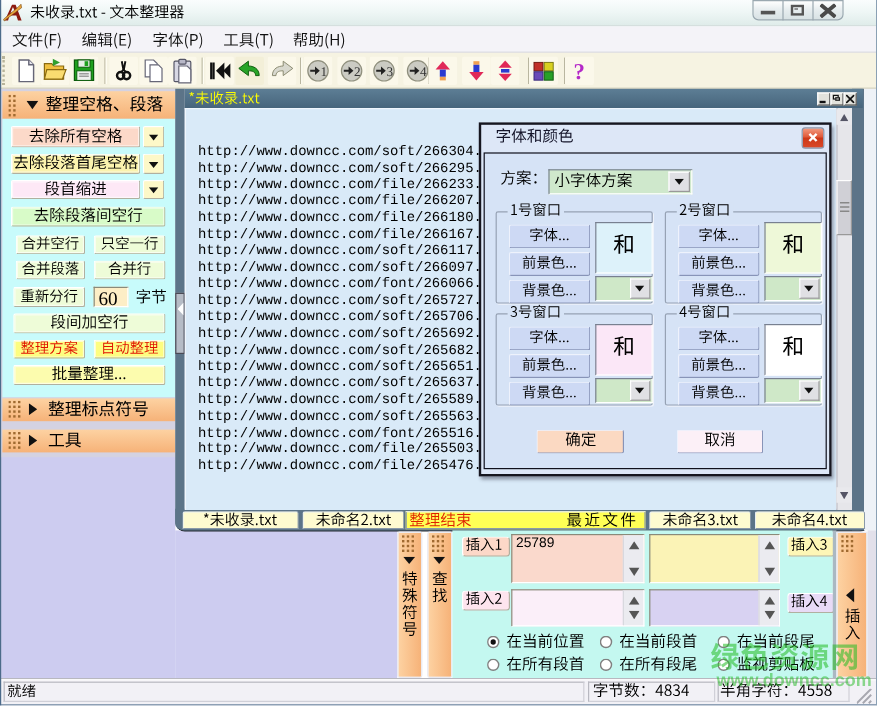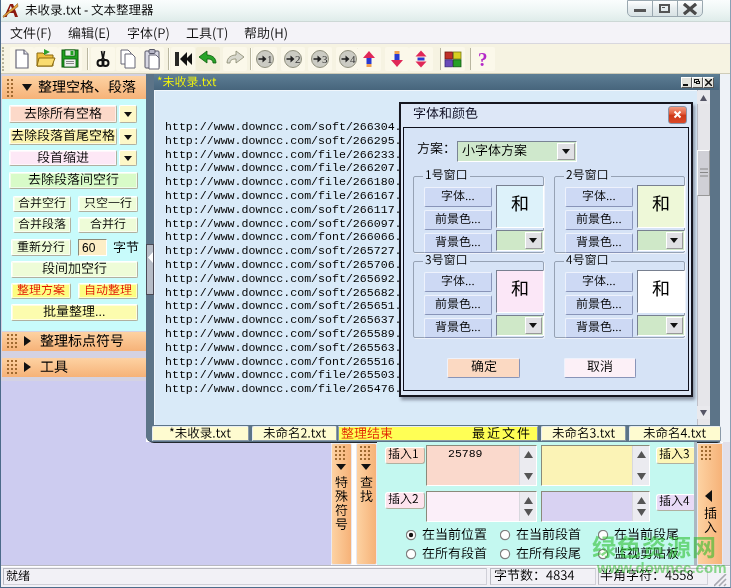--- a/index.html
+++ b/index.html
@@ -266,21 +266,21 @@
   </svg>
 <div style="position:absolute;left:78px;top:217px;width:60px;height:16px;background:#eefcd8;border:1px solid #b0b0a0;border-top-color:#fff;border-left-color:#fff;border-radius:2px;box-shadow:inset 0 0 0 1px rgba(255,255,255,0.6)"></div>
 <svg style="position:absolute;left:90.0px;top:218.0px;overflow:visible;" width="37" height="14" viewBox="0 0 37 14">
     <path d="M6.2 -0C5 1.8 2.8 3.5 0.5 4.4C0.7 4.6 0.9 4.9 1.1 5.1C1.7 4.8 2.4 4.5 3 4.1V4.7H9V3.9H3.2C4.3 3.3 5.3 2.4 6.1 1.5C7.5 3 9.1 4.1 11 5C11.1 4.7 11.4 4.4 11.6 4.3C9.6 3.4 7.9 2.4 6.5 0.9L6.9 0.3ZM2.4 6.2V11H3.2V10.3H8.9V11H9.8V6.2ZM3.2 9.5V6.9H8.9V9.5Z M14.6 0.3C15.2 1 15.7 1.9 15.9 2.5L16.7 2.1C16.5 1.5 15.9 0.7 15.4 0ZM19.8 3.3V6H16.3V5.7V3.3ZM20.5 -0C20.2 0.7 19.8 1.8 19.4 2.5H13.1V3.3H15.5V5.6V6H12.6V6.8H15.4C15.2 8.1 14.6 9.5 12.7 10.5C12.8 10.6 13.1 10.9 13.2 11.1C15.5 10 16.1 8.4 16.2 6.8H19.8V11H20.6V6.8H23.4V6H20.6V3.3H23V2.5H20.2C20.6 1.8 21 1 21.4 0.3Z M29.2 0.7V1.5H35.1V0.7ZM27.2 0C26.6 0.9 25.4 2 24.4 2.6C24.6 2.8 24.8 3.1 24.9 3.3C26 2.5 27.2 1.4 28 0.3ZM28.7 4.1V4.8H32.8V9.9C32.8 10.2 32.7 10.2 32.5 10.2C32.3 10.2 31.5 10.2 30.6 10.2C30.7 10.4 30.8 10.8 30.8 11C32 11 32.7 11 33.1 10.9C33.5 10.7 33.6 10.5 33.6 10V4.8H35.4V4.1ZM27.7 2.6C26.9 4 25.6 5.4 24.3 6.2C24.5 6.4 24.8 6.7 24.9 6.9C25.4 6.5 25.8 6.1 26.3 5.6V11.1H27.1V4.7C27.6 4.1 28.1 3.5 28.5 2.9Z" fill="#000"></path>
   </svg>
 <div style="position:absolute;left:11px;top:239px;width:60px;height:17px;background:#eefcd8;border:1px solid #b0b0a0;border-top-color:#fff;border-left-color:#fff;border-radius:2px;box-shadow:inset 0 0 0 1px rgba(255,255,255,0.6)"></div>
 <svg style="position:absolute;left:17.0px;top:240.5px;overflow:visible;" width="49" height="14" viewBox="0 0 49 14">
     <path d="M1.9 3.6V7.3H5.6V8.2H1.5V8.9H5.6V10H0.6V10.6H11.4V10H6.4V8.9H10.6V8.2H6.4V7.3H10.2V3.6H6.4V2.8H11.3V2.1H6.4V1.2C7.8 1.1 9.1 0.9 10.1 0.7L9.7 0.1C7.8 0.4 4.4 0.7 1.6 0.7C1.7 0.9 1.8 1.2 1.8 1.4C3 1.4 4.3 1.3 5.6 1.2V2.1H0.7V2.8H5.6V3.6ZM2.7 5.7H5.6V6.7H2.7ZM6.4 5.7H9.4V6.7H6.4ZM2.7 4.2H5.6V5.2H2.7ZM6.4 4.2H9.4V5.2H6.4Z M13.6 2.2C13.8 2.8 14 3.5 14 4L14.7 3.8C14.7 3.3 14.5 2.6 14.2 2.1ZM16.3 7.5C16.7 8.1 17.1 8.9 17.3 9.4L17.9 9.1C17.7 8.6 17.3 7.8 16.9 7.2ZM13.7 7.2C13.4 8 13 8.7 12.5 9.3C12.7 9.4 13 9.6 13.1 9.7C13.6 9.1 14.1 8.2 14.3 7.4ZM18.6 1.2V5.3C18.6 6.9 18.5 9 17.5 10.4C17.7 10.5 18 10.8 18.1 10.9C19.2 9.3 19.4 7 19.4 5.3V4.8H21.3V11H22.1V4.8H23.5V4.1H19.4V1.7C20.7 1.5 22.1 1.2 23.1 0.9L22.4 0.3C21.6 0.6 20 1 18.6 1.2ZM14.6 0.2C14.8 0.5 15 0.9 15.2 1.3H12.8V2H18V1.3H16C15.9 0.9 15.6 0.4 15.3 -0ZM16.6 2.1C16.4 2.6 16.2 3.5 15.9 4H12.6V4.7H15.1V6H12.6V6.8H15.1V9.9C15.1 10 15 10.1 14.9 10.1C14.8 10.1 14.4 10.1 14 10.1C14.1 10.3 14.2 10.6 14.2 10.8C14.8 10.8 15.2 10.8 15.5 10.6C15.7 10.5 15.8 10.3 15.8 9.9V6.8H18.1V6H15.8V4.7H18.2V4H16.6C16.9 3.5 17.1 2.8 17.3 2.2Z M27.9 0.3C27.2 2.1 26 3.8 24.6 4.8C24.8 5 25.1 5.3 25.2 5.4C26.7 4.3 28 2.5 28.8 0.5ZM32 0.3 31.3 0.6C32.1 2.3 33.6 4.3 34.9 5.3C35 5.1 35.3 4.8 35.5 4.7C34.3 3.7 32.8 1.9 32 0.3ZM26.2 4.6V5.4H28.6C28.3 7.5 27.6 9.4 24.8 10.4C25 10.5 25.2 10.8 25.3 11.1C28.3 10 29.1 7.8 29.4 5.4H32.9C32.7 8.5 32.5 9.7 32.2 10C32.1 10.1 32 10.1 31.7 10.1C31.4 10.1 30.7 10.1 29.9 10.1C30 10.3 30.1 10.6 30.1 10.9C30.9 10.9 31.6 10.9 32 10.9C32.4 10.9 32.7 10.8 32.9 10.5C33.4 10 33.5 8.7 33.7 5C33.7 4.9 33.7 4.6 33.7 4.6Z M41.2 0.7V1.5H47.1V0.7ZM39.2 0C38.6 0.9 37.4 2 36.4 2.6C36.6 2.8 36.8 3.1 36.9 3.3C38 2.5 39.2 1.4 40 0.3ZM40.7 4.1V4.8H44.8V9.9C44.8 10.2 44.7 10.2 44.5 10.2C44.3 10.2 43.5 10.2 42.6 10.2C42.7 10.4 42.8 10.8 42.8 11C44 11 44.7 11 45.1 10.9C45.5 10.7 45.6 10.5 45.6 10V4.8H47.4V4.1ZM39.7 2.6C38.9 4 37.6 5.4 36.3 6.2C36.5 6.4 36.8 6.7 36.9 6.9C37.4 6.5 37.8 6.1 38.3 5.6V11.1H39.1V4.7C39.6 4.1 40.1 3.5 40.5 2.9Z" fill="#000"></path>
   </svg>
 <div style="position:absolute;left:78px;top:239px;width:29px;height:17px;background:#fdeec6;border:1px solid #8a8a7a;border-bottom-color:#fff;border-right-color:#fff"></div>
-<div style="position:absolute;left:82px;top:241px;width:20px;height:13px;font-family:Liberation Sans, sans-serif;font-size:12px;color:#000">60</div>
+<div style="position:absolute;left:82px;top:241px;width:20px;height:13px;font-family:Liberation Serif, serif;font-size:16px;color:#000">60</div>
 <svg style="position:absolute;left:113px;top:241px;overflow:visible;" width="27" height="15" viewBox="0 0 27 15">
     <path d="M6 6.2V7H0.9V7.9H6V10.8C6 11 6 11.1 5.7 11.1C5.5 11.1 4.7 11.1 3.8 11.1C4 11.3 4.1 11.7 4.2 11.9C5.3 11.9 6 11.9 6.4 11.8C6.8 11.6 7 11.4 7 10.8V7.9H12.1V7H7V6.5C8.1 5.9 9.3 5 10.1 4.2L9.5 3.7L9.3 3.8H3V4.6H8.4C7.8 5.2 6.9 5.8 6 6.2ZM5.6 0.2C5.8 0.6 6.1 1 6.3 1.4H1.1V4H1.9V2.2H11V4H11.9V1.4H7.3C7.1 1 6.7 0.4 6.4 -0.1Z M14.3 4.6V5.4H17.7V11.9H18.7V5.4H23.1V9C23.1 9.2 23 9.2 22.8 9.2C22.5 9.3 21.6 9.3 20.6 9.2C20.8 9.5 20.9 9.9 20.9 10.1C22.2 10.1 23 10.1 23.4 10C23.9 9.8 24 9.5 24 9V4.6ZM21.3 0V1.5H17.7V0H16.8V1.5H13.7V2.4H16.8V3.9H17.7V2.4H21.3V3.9H22.2V2.4H25.3V1.5H22.2V0Z" fill="#000"></path>
   </svg>
 <div style="position:absolute;left:11px;top:261px;width:127px;height:17px;background:#eefcd8;border:1px solid #b0b0a0;border-top-color:#fff;border-left-color:#fff;border-radius:2px;box-shadow:inset 0 0 0 1px rgba(255,255,255,0.6)"></div>
 <svg style="position:absolute;left:42.0px;top:262.0px;overflow:visible;" width="66" height="15" viewBox="0 0 66 15">
     <path d="M10.6 0.5 9.8 0.5H7.8L7 0.5V2.1C7 3 6.8 4.2 5.5 5.1C5.7 5.2 6 5.5 6.1 5.6C7.6 4.7 7.8 3.2 7.8 2.1V1.3H9.8V3.8C9.8 4.7 9.9 5 10.7 5C10.9 5 11.6 5 11.8 5C12 5 12.2 5 12.4 4.9C12.4 4.7 12.3 4.4 12.3 4.2C12.2 4.3 11.9 4.3 11.7 4.3C11.6 4.3 10.9 4.3 10.8 4.3C10.6 4.3 10.6 4.2 10.6 3.8ZM6.1 5.9V6.7H6.9L6.5 6.8C6.9 7.9 7.5 8.9 8.3 9.7C7.4 10.5 6.3 11 5.1 11.2C5.3 11.4 5.5 11.8 5.6 12C6.8 11.6 8 11.1 8.9 10.3C9.8 11 10.8 11.6 11.9 11.9C12 11.7 12.3 11.3 12.5 11.2C11.3 10.9 10.3 10.4 9.5 9.8C10.4 8.8 11.1 7.6 11.5 6.1L10.9 5.9L10.8 5.9ZM7.3 6.7H10.4C10.1 7.7 9.6 8.5 8.9 9.2C8.2 8.5 7.6 7.7 7.3 6.7ZM1.6 1.2V8.8L0.5 8.9L0.6 9.8L1.6 9.6V11.8H2.4V9.5L5.6 8.9L5.6 8.2L2.4 8.7V6.7H5.4V5.9H2.4V4H5.4V3.2H2.4V1.7C3.6 1.4 4.8 1 5.7 0.6L5 -0C4.2 0.4 2.8 0.9 1.6 1.2Z M14.2 2.9V11.9H15.1V2.9ZM14.4 0.6C15 1.2 15.7 2 16 2.5L16.7 2C16.4 1.5 15.7 0.7 15.1 0.2ZM17.9 7H21.1V8.9H17.9ZM17.9 4.5H21.1V6.3H17.9ZM17.1 3.8V9.6H21.9V3.8ZM17.6 0.8V1.6H23.9V10.8C23.9 11 23.9 11.1 23.7 11.1C23.5 11.1 23 11.1 22.4 11.1C22.5 11.3 22.7 11.7 22.7 11.9C23.5 11.9 24 11.9 24.4 11.7C24.7 11.6 24.8 11.3 24.8 10.8V0.8Z M33.5 1.7V11.8H34.3V10.8H37V11.7H37.8V1.7ZM34.3 9.9V2.5H37V9.9ZM28.6 0.2 28.6 2.5H26.7V3.4H28.6C28.5 6.7 28.1 9.6 26.4 11.4C26.6 11.5 26.9 11.8 27.1 11.9C28.8 10 29.3 6.9 29.4 3.4H31.5C31.4 8.5 31.3 10.3 31 10.7C30.9 10.8 30.7 10.9 30.6 10.9C30.3 10.9 29.7 10.9 29.1 10.8C29.3 11.1 29.4 11.4 29.4 11.7C30 11.7 30.6 11.7 30.9 11.7C31.3 11.7 31.5 11.6 31.7 11.2C32.1 10.7 32.2 8.8 32.3 3C32.3 2.8 32.3 2.5 32.3 2.5H29.4L29.5 0.2Z M46.4 3.9C47.7 4.6 49.5 5.6 50.3 6.2L50.9 5.6C50 5 48.2 4 46.9 3.3ZM44 3.2C43 4.1 41.7 5 40.1 5.6L40.7 6.4C42.2 5.7 43.6 4.7 44.6 3.8ZM40 10.7V11.5H51V10.7H45.9V7.3H49.7V6.5H41.3V7.3H45V10.7ZM44.6 0.2C44.8 0.6 45 1.2 45.2 1.6H40V4.5H40.9V2.4H50.1V4.2H51V1.6H46.3C46.1 1.1 45.7 0.5 45.5 -0.1Z M57.6 0.8V1.7H64V0.8ZM55.5 0C54.8 1 53.6 2.1 52.5 2.9C52.6 3 52.9 3.4 53 3.5C54.1 2.7 55.5 1.5 56.3 0.4ZM57.1 4.4V5.2H61.5V10.8C61.5 11 61.4 11.1 61.2 11.1C61 11.1 60.1 11.1 59.1 11.1C59.2 11.3 59.4 11.7 59.4 11.9C60.7 11.9 61.4 11.9 61.8 11.8C62.3 11.6 62.4 11.3 62.4 10.8V5.2H64.4V4.4ZM56 2.8C55.1 4.3 53.7 5.8 52.3 6.8C52.5 6.9 52.8 7.3 53 7.5C53.5 7.1 54 6.6 54.5 6V12H55.4V5.1C55.9 4.5 56.4 3.8 56.8 3.1Z" fill="#000"></path>
   </svg>
 <div style="position:absolute;left:11px;top:283px;width:60px;height:16px;background:#fdfd80;border:1px solid #b0b0a0;border-top-color:#fff;border-left-color:#fff;border-radius:2px;box-shadow:inset 0 0 0 1px rgba(255,255,255,0.6)"></div>
 <svg style="position:absolute;left:17.0px;top:284.0px;overflow:visible;" width="49" height="14" viewBox="0 0 49 14">
     <path d="M2.6 8V10H0.6V10.7H11.5V10H6.4V8.9H9.9V8.3H6.4V7.3H10.7V6.6H1.4V7.3H5.6V10H3.4V8ZM1.1 2.1V4.1H2.9C2.3 4.8 1.3 5.5 0.5 5.8C0.6 5.9 0.9 6.2 1 6.3C1.7 6 2.5 5.4 3.1 4.7V6.3H3.8V4.7C4.4 5 5.1 5.4 5.5 5.7L5.8 5.2C5.5 4.9 4.7 4.5 4.2 4.2L3.8 4.6V4.1H5.8V2.1H3.8V1.4H6.2V0.8H3.8V0H3.1V0.8H0.7V1.4H3.1V2.1ZM1.7 2.6H3.1V3.6H1.7ZM3.8 2.6H5.1V3.6H3.8ZM7.7 2.1H9.9C9.6 2.8 9.3 3.5 8.8 4C8.3 3.4 7.9 2.7 7.7 2.1ZM7.7 0C7.4 1.2 6.8 2.4 6 3.1C6.1 3.2 6.4 3.5 6.5 3.7C6.8 3.4 7 3.1 7.3 2.7C7.5 3.3 7.9 3.9 8.4 4.5C7.7 5.1 6.9 5.5 6 5.8C6.1 5.9 6.4 6.2 6.4 6.4C7.4 6 8.2 5.6 8.8 5C9.4 5.6 10.2 6.1 11.1 6.4C11.1 6.2 11.4 5.9 11.5 5.8C10.6 5.5 9.9 5 9.3 4.5C9.9 3.9 10.4 3 10.6 2.1H11.4V1.4H8C8.2 1 8.3 0.6 8.4 0.2Z M17.6 3.6H19.6V5.2H17.6ZM20.3 3.6H22.2V5.2H20.3ZM17.6 1.3H19.6V2.9H17.6ZM20.3 1.3H22.2V2.9H20.3ZM15.8 9.9V10.6H23.6V9.9H20.3V8.1H23.2V7.4H20.3V5.9H23V0.6H16.9V5.9H19.5V7.4H16.7V8.1H19.5V9.9ZM12.4 8.9 12.6 9.8C13.7 9.4 15.1 8.9 16.4 8.5L16.2 7.7L14.9 8.2V5.1H16.1V4.3H14.9V1.6H16.3V0.9H12.6V1.6H14.1V4.3H12.7V5.1H14.1V8.4Z M29.3 0.3C29.6 0.8 30 1.6 30.2 2.1L31 1.8C30.8 1.3 30.4 0.5 30.1 -0ZM24.9 2.1V2.9H28.2C28 5.7 27.7 8.9 24.6 10.4C24.8 10.6 25 10.8 25.2 11C27.5 9.9 28.4 7.8 28.8 5.7H33.1C32.9 8.5 32.7 9.7 32.3 10C32.2 10.1 32 10.2 31.8 10.2C31.5 10.2 30.6 10.1 29.7 10.1C29.9 10.3 30 10.6 30 10.8C30.8 10.9 31.6 10.9 32 10.9C32.5 10.9 32.8 10.8 33 10.5C33.5 10 33.7 8.7 34 5.3C34 5.2 34 4.9 34 4.9H28.9C29 4.2 29 3.6 29 2.9H35.2V2.1Z M36.6 7.3V8H40.9C39.8 9 38.1 9.8 36.4 10.2C36.6 10.3 36.8 10.7 36.9 10.8C38.6 10.4 40.4 9.4 41.6 8.3V11H42.4V8.2C43.5 9.4 45.4 10.4 47.1 10.9C47.2 10.7 47.5 10.4 47.6 10.2C46 9.8 44.2 9 43.1 8H47.4V7.3H42.4V6.3H41.6V7.3ZM41.2 0.2C41.4 0.4 41.5 0.7 41.7 0.9H37V2.7H37.7V1.6H46.3V2.7H47.1V0.9H42.5C42.4 0.6 42.1 0.2 41.9 -0ZM44 3.6C43.6 4.2 43 4.7 42.3 5C41.4 4.8 40.5 4.7 39.6 4.5C39.9 4.3 40.2 3.9 40.5 3.6ZM38.3 4.9C39.3 5.1 40.2 5.2 41.1 5.4C39.9 5.8 38.5 6 36.7 6C36.9 6.2 37 6.5 37 6.7C39.3 6.6 41 6.3 42.4 5.7C44 6 45.3 6.4 46.3 6.8L47 6.2C46 5.9 44.7 5.5 43.3 5.2C44 4.8 44.6 4.3 44.9 3.6H47.3V3H41.1C41.3 2.7 41.6 2.4 41.8 2.1L41.1 1.8C40.8 2.2 40.5 2.6 40.2 3H36.8V3.6H39.6C39.2 4.1 38.7 4.6 38.3 4.9Z" fill="#e01000"></path>
@@ -405,21 +405,21 @@
   </svg>
 <svg style="position:absolute;left:360px;top:490px;overflow:visible;" width="14" height="15" viewBox="0 0 14 15">
     <path d="M8.8 0.8C9.4 1.4 10.2 2.2 10.6 2.7L11.3 2.2C10.9 1.7 10.1 0.9 9.5 0.4ZM2.5 0V2.7H0.6V3.5H2.5V6.4L0.5 7L0.7 7.8L2.5 7.3V10.8C2.5 11 2.4 11 2.3 11C2.1 11 1.5 11.1 0.9 11C1 11.3 1.1 11.6 1.2 11.8C2.1 11.8 2.6 11.8 2.9 11.7C3.2 11.5 3.4 11.3 3.4 10.8V7L5.1 6.5L5 5.7L3.4 6.1V3.5H5V2.7H3.4V0ZM10.8 4.9C10.4 5.9 9.7 6.9 8.9 7.8C8.6 6.8 8.4 5.6 8.2 4.2L12.2 3.8L12.1 3L8.1 3.4C8 2.4 7.9 1.2 7.8 0.1H7C7 1.3 7.1 2.4 7.2 3.5L5.1 3.7L5.2 4.6L7.3 4.3C7.5 6 7.8 7.4 8.2 8.6C7.2 9.5 6 10.3 4.8 10.8C5 11 5.3 11.2 5.5 11.5C6.5 11 7.6 10.3 8.5 9.4C9.2 10.9 10 11.8 11.2 11.9C11.8 11.9 12.3 11.3 12.6 9.2C12.4 9.1 12.1 8.9 11.9 8.7C11.7 10.2 11.5 10.9 11.2 10.9C10.4 10.8 9.7 10 9.2 8.7C10.2 7.7 11 6.5 11.5 5.4Z" fill="#000"></path>
   </svg>
 <div style="position:absolute;left:377px;top:442px;width:317px;height:124px;background:#c4f8f0"></div>
 <div style="position:absolute;left:385px;top:447px;width:40px;height:17px;background:#fcd8c8;border:1px solid #b0b0a0;border-top-color:#fff;border-left-color:#fff;border-radius:3px"></div>
 <svg style="position:absolute;left:388px;top:448px;overflow:visible;" width="31" height="14" viewBox="0 0 31 14">
     <path d="M8.8 7.2V7.9H10.2V9.7H8.3V3.6H11.4V2.9H8.3V1.3C9.2 1.1 10.1 1 10.7 0.8L10.3 0.1C9 0.5 6.7 0.8 4.8 0.9C4.9 1.1 5 1.3 5 1.5C5.8 1.5 6.7 1.4 7.5 1.3V2.9H4.4V3.6H7.5V9.7H5.5V7.9H7V7.2H5.5V5.7C6 5.5 6.5 5.4 7 5.2L6.6 4.5C6.1 4.8 5.4 5 4.8 5.2V11H5.5V10.4H10.2V11H11V4.9H8.7V5.6H10.2V7.2ZM2 0V2.5H0.7V3.2H2V6L0.5 6.4L0.7 7.2L2 6.8V10.1C2 10.2 1.9 10.2 1.8 10.2C1.7 10.2 1.3 10.2 0.9 10.2C1 10.5 1.1 10.8 1.1 11C1.8 11 2.1 11 2.4 10.8C2.7 10.7 2.7 10.5 2.7 10.1V6.6L4.1 6.2L4 5.4L2.7 5.8V3.2H3.9V2.5H2.7V0Z M15.6 1C16.4 1.5 17 2.2 17.5 3C16.8 6.4 15.2 8.9 12.5 10.3C12.7 10.5 13.1 10.8 13.2 10.9C15.7 9.5 17.3 7.3 18.2 4.1C19.5 6.5 20.3 9.3 23.1 10.9C23.2 10.6 23.4 10.2 23.5 10C19.5 7.6 19.9 3 16.1 0.3Z M25.1 10.1H29.8V9.3H28V1.3H27.3C26.8 1.6 26.2 1.8 25.5 1.9V2.5H27V9.3H25.1Z" fill="#000"></path>
   </svg>
 <div style="position:absolute;left:426px;top:445px;width:111px;height:41px;background:#fad9cc;border:1px solid #8a8a7a;border-bottom-color:#fff;border-right-color:#fff"></div>
-<div style="position:absolute;left:448px;top:447px;width:60px;height:14px;font-family:Liberation Mono, monospace;font-size:11.5px;color:#000">25789</div>
+<div style="position:absolute;left:430px;top:447px;width:60px;height:14px;font-family:Liberation Sans, sans-serif;font-size:11.5px;color:#000">25789</div>
 <div style="position:absolute;left:519px;top:446px;width:17px;height:39px;background:#ebebf0;border-left:1px solid #d8d8de"></div>
 <svg style="position:absolute;left:524px;top:451px;" width="9" height="7" viewBox="0 0 9 7">
     <path d="M4.5 0 L9 7 L0 7 Z" fill="#555"></path>
   </svg>
 <svg style="position:absolute;left:524px;top:473px;" width="9" height="7" viewBox="0 0 9 7">
     <path d="M0 0 L9 0 L4.5 7 Z" fill="#555"></path>
   </svg>
 <div style="position:absolute;left:541px;top:445px;width:109px;height:41px;background:#fbf3b6;border:1px solid #8a8a7a;border-bottom-color:#fff;border-right-color:#fff"></div>
 <div style="position:absolute;left:632px;top:446px;width:17px;height:39px;background:#ebebf0;border-left:1px solid #d8d8de"></div>
 <svg style="position:absolute;left:637px;top:451px;" width="9" height="7" viewBox="0 0 9 7">

